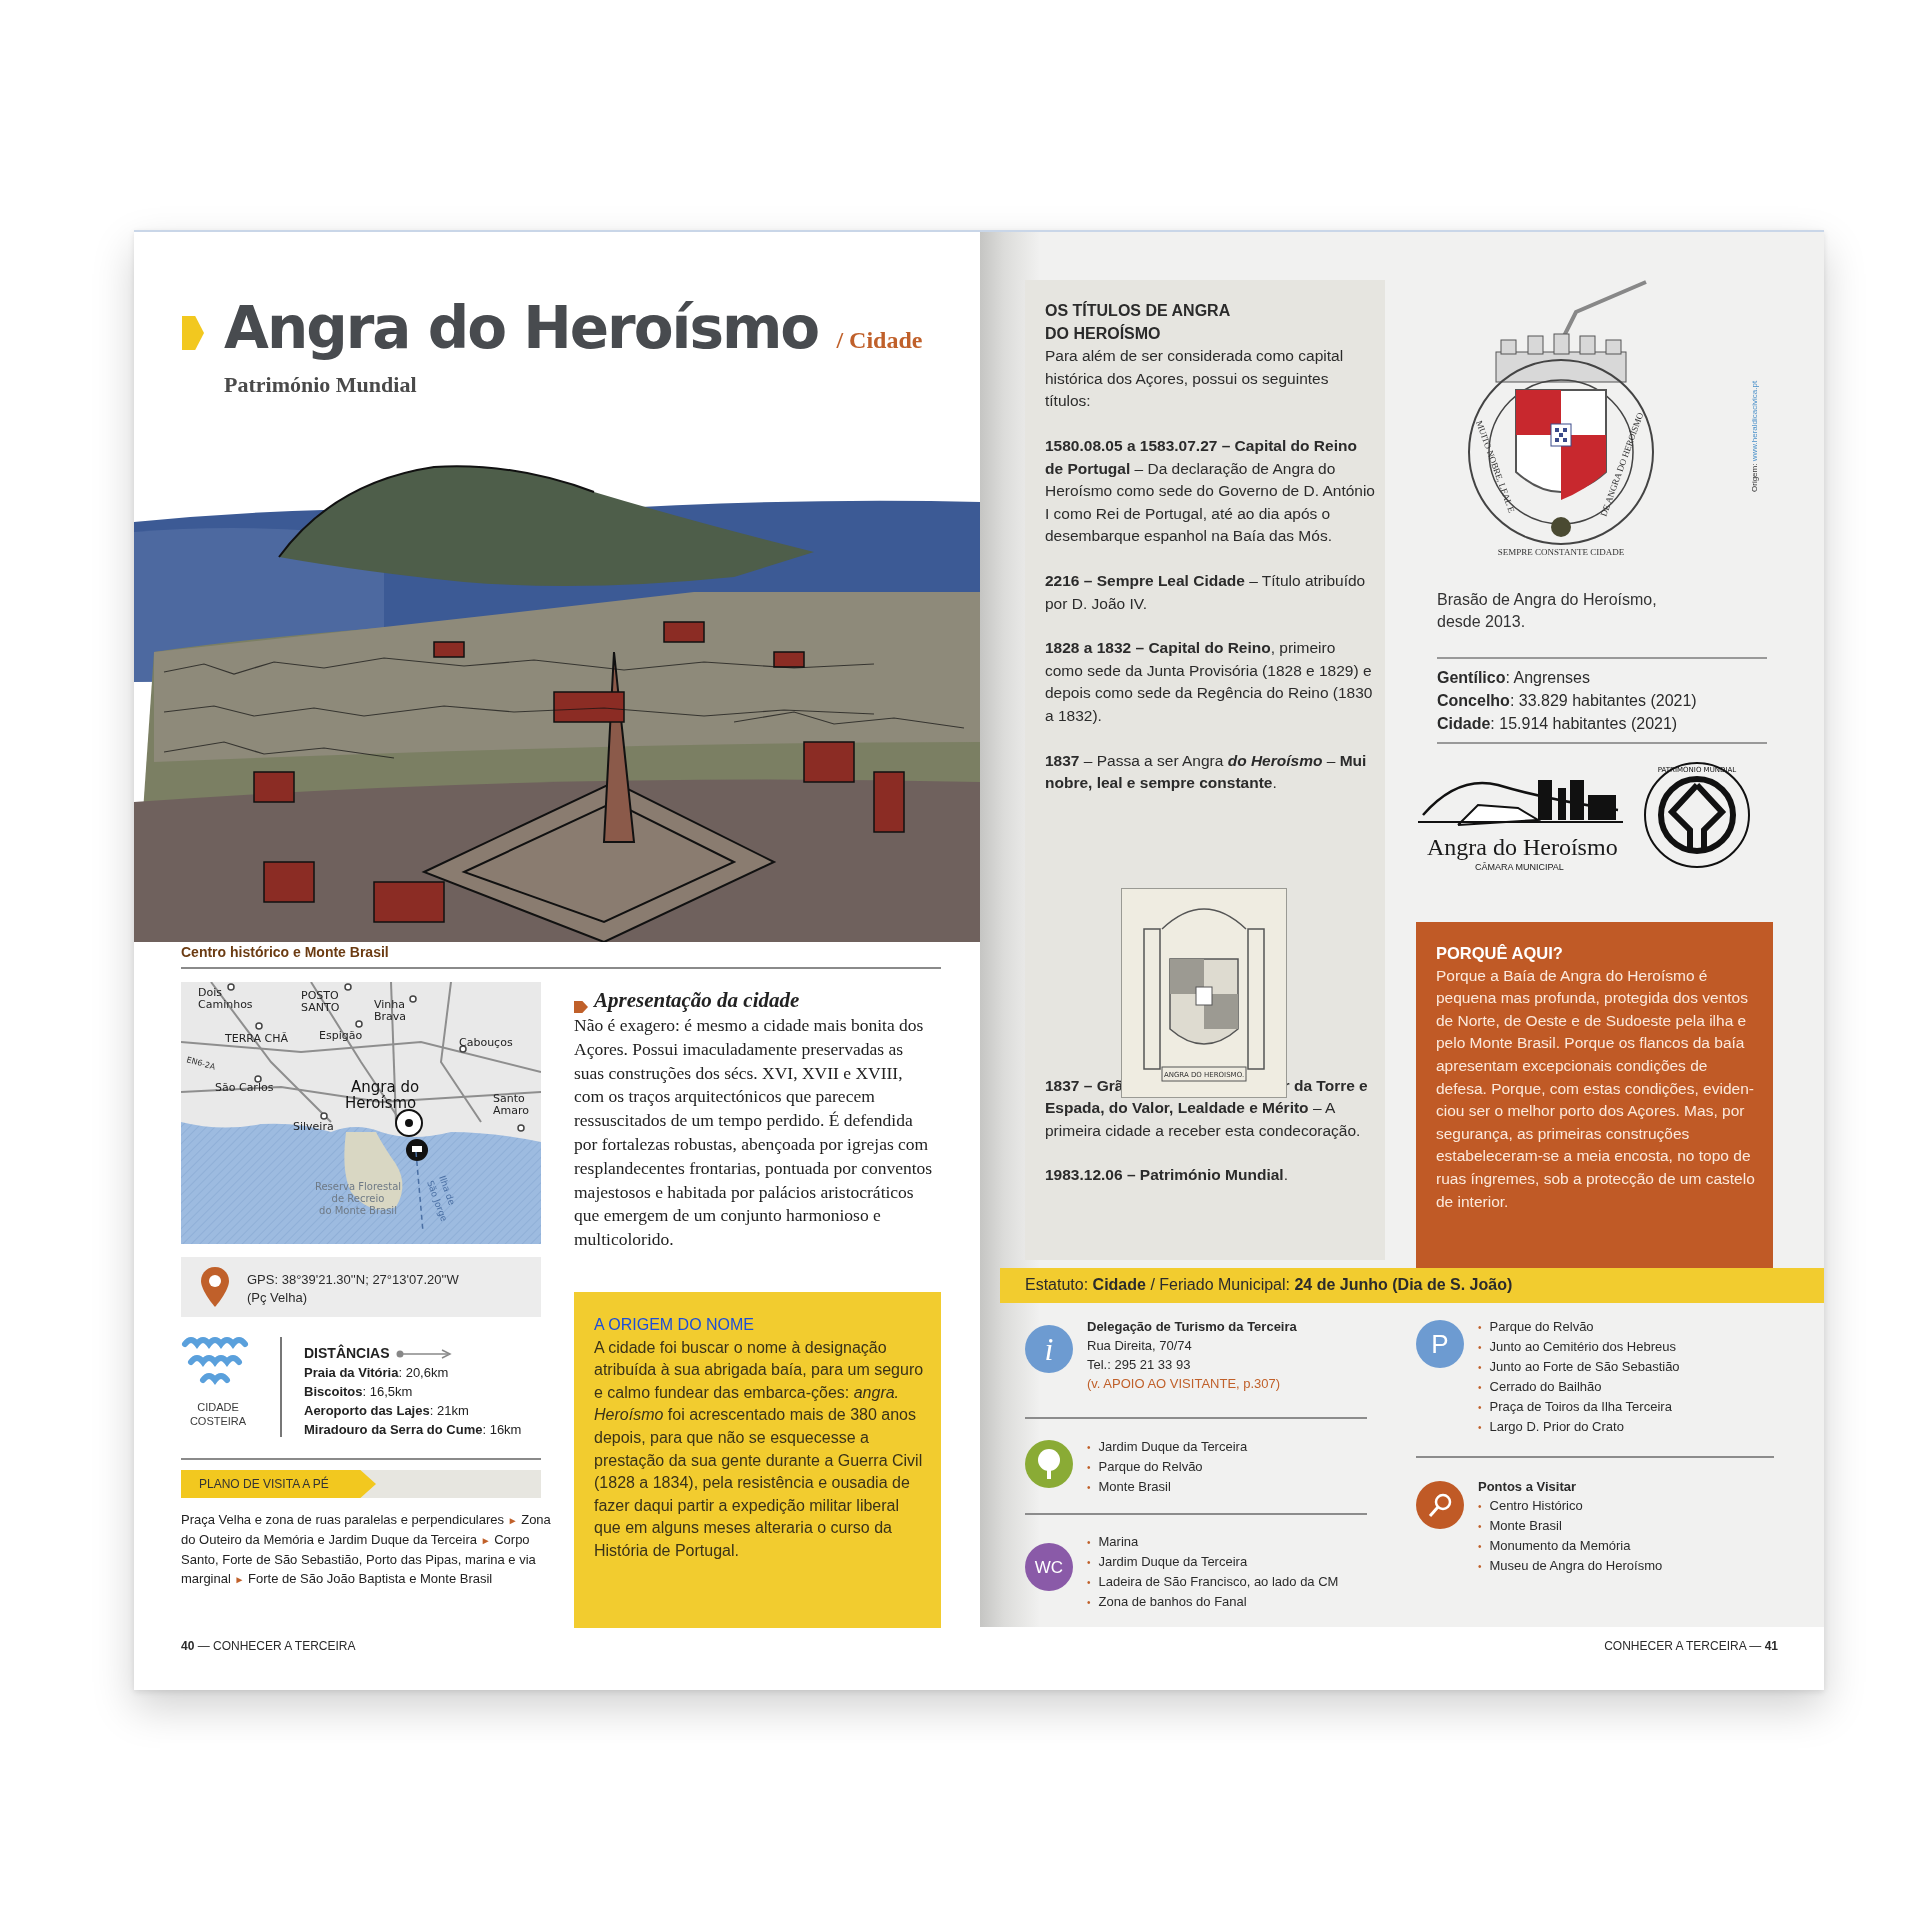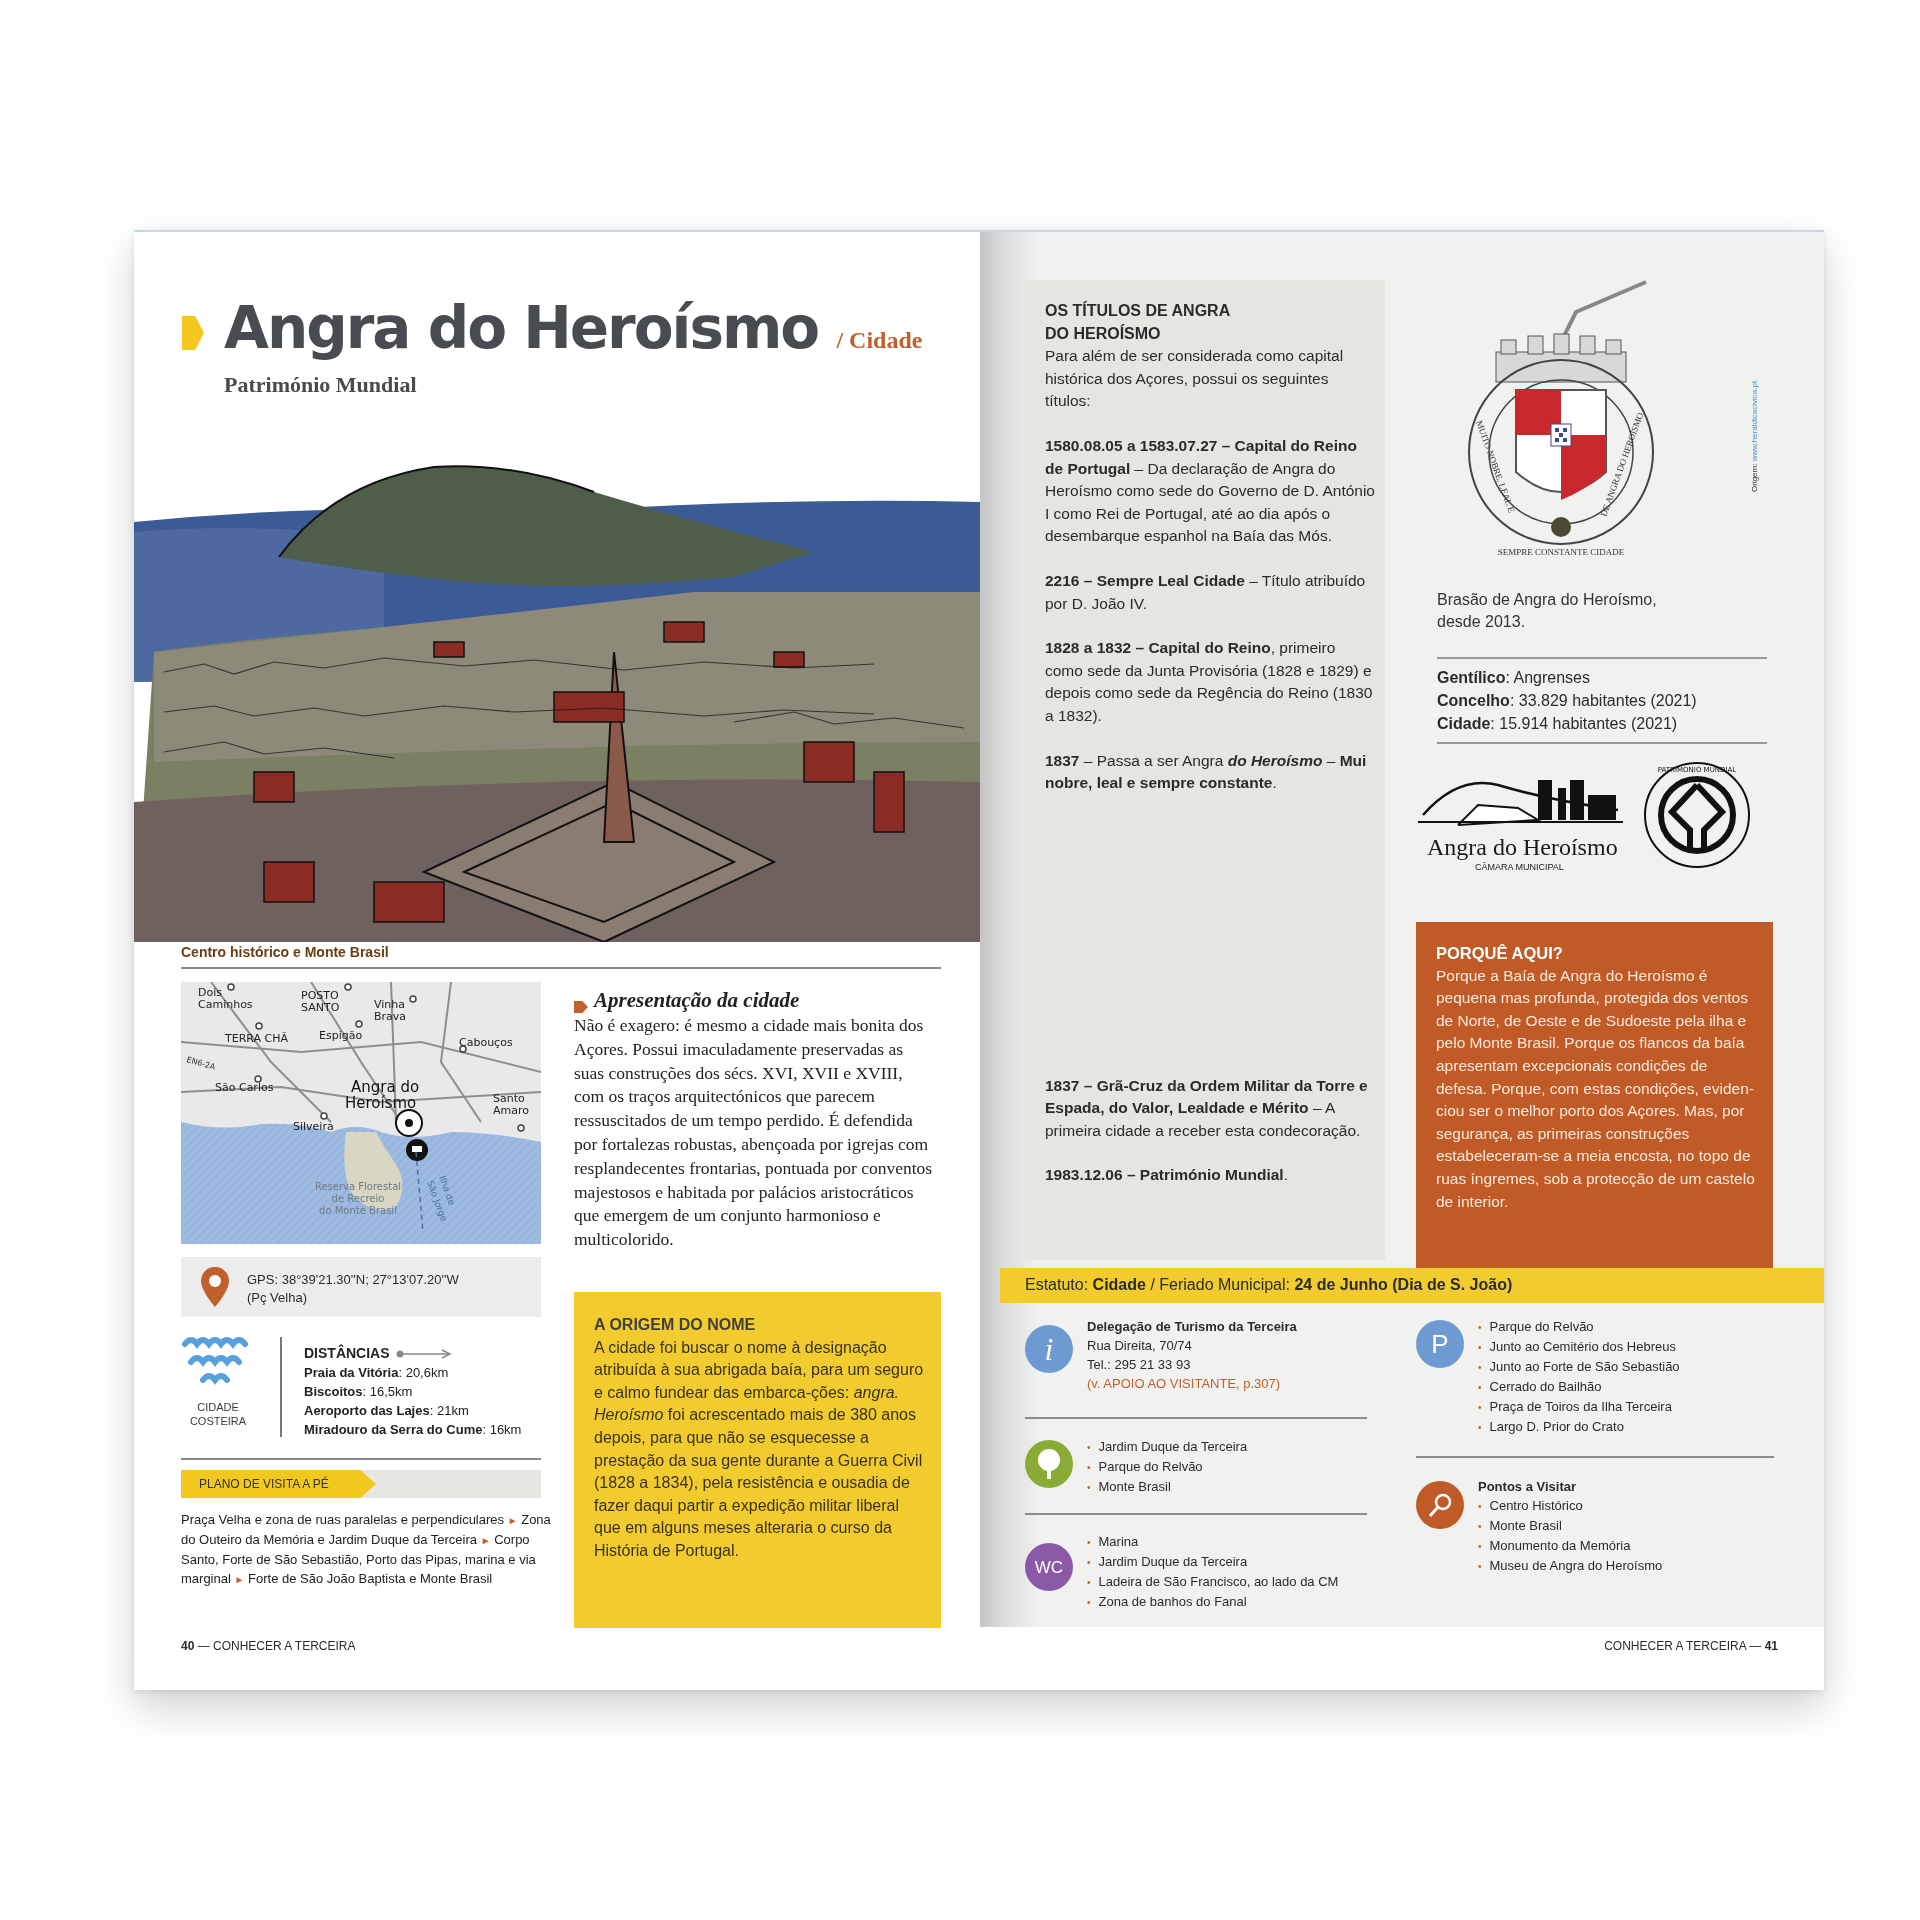--- a/index.html
+++ b/index.html
@@ -83,21 +83,21 @@
   .intro-head .mk { width: 14px; height: 12px; background: #c0602a; clip-path: polygon(0 0, 60% 0, 100% 50%, 60% 100%, 0 100%); }
   .intro-text {
     position: absolute; left: 440px; top: 782px; width: 360px;
     font-family: "Liberation Serif", serif; font-size: 17.5px; line-height: 23.8px; color: #222;
   }
 
   .origin-box {
     position: absolute; left: 440px; top: 1060px; width: 367px; height: 336px; background: #f2cc2f;
   }
   .origin-box .inner { position: absolute; left: 20px; top: 22px; width: 330px; font-size: 16px; line-height: 22.6px; color: #3a3218; }
-  .origin-title { font-weight: bold; font-size: 16px; color: #404040; }
+  .origin-title { font-weight: normal; font-size: 16px; color: #1d4ed8; }
 
   .folio-left { position: absolute; left: 47px; top: 1407px; font-size: 12px; color: #2b2b2b; }
   .folio-left b, .folio-right b { font-weight: bold; }
 
   
   .titles-box {
     position: absolute; left: 45px; top: 48px; width: 360px; height: 980px; background: #e6e5e0;
   }
   .titles-box .inner { position: absolute; left: 20px; top: 20px; width: 330px; font-size: 15.5px; line-height: 22.6px; color: #2b2b2b; }
   .tb-title { font-weight: bold; font-size: 16px; }
@@ -355,20 +355,35 @@
           <div>DO HEROÍSMO</div>
         </div>
         <div>Para além de ser considerada como capital histórica dos Açores, possui os seguintes títulos:</div>
         <div class="tb-para"><b>1580.08.05 a 1583.07.27 – Capital do Reino de Portugal</b><span> – Da declaração de Angra do Heroísmo como sede do Governo de D. António I como Rei de Portugal, até ao dia após o desembarque espanhol na Baía das Mós.</span></div>
         <div class="tb-para"><b>2216 – Sempre Leal Cidade</b><span> – Título atribuído por D. João IV.</span></div>
         <div class="tb-para"><b>1828 a 1832 – Capital do Reino</b><span>, primeiro como sede da Junta Provisória (1828 e 1829) e depois como sede da Regência do Reino (1830 a 1832).</span></div>
         <div class="tb-para"><b>1837</b><span> – Passa a ser Angra </span><b><i>do Heroísmo</i></b><span> – </span><b>Mui nobre, leal e sempre constante</b><span>.</span></div>
         <div style="height:258px;"></div>
         <div class="tb-para"><b>1837 – Grã-Cruz da Ordem Militar da Torre e Espada, do Valor, Lealdade e Mérito</b><span> – A primeira cidade a receber esta condecoração.</span></div>
         <div class="tb-para"><b>1983.12.06 – Património Mundial</b><span>.</span></div>
+      </div>
+      <div class="engraving">
+        <svg width="164" height="208" viewBox="0 0 164 208">
+          <g fill="none" stroke="#555" stroke-width="1.5">
+            <rect x="22" y="40" width="16" height="140"></rect>
+            <rect x="126" y="40" width="16" height="140"></rect>
+            <path d="M40 40 Q 82 0 124 40"></path>
+            <path d="M48 70 L116 70 L116 140 Q 82 170 48 140 Z" fill="#dedbd0"></path>
+          </g>
+          <rect x="48" y="70" width="34" height="35" fill="#9c9a92"></rect>
+          <rect x="82" y="105" width="34" height="35" fill="#9c9a92"></rect>
+          <rect x="74" y="98" width="16" height="18" fill="#fff" stroke="#555"></rect>
+          <rect x="40" y="178" width="84" height="14" fill="#efece1" stroke="#555"></rect>
+          <text x="82" y="188" font-family="DejaVu Sans, sans-serif" font-size="7" text-anchor="middle" fill="#333">ANGRA DO HEROISMO.</text>
+        </svg>
       </div>
     </div>
 
     <div class="white-panel">
       <svg class="crest" width="210" height="290" viewBox="0 0 210 290">
         <path d="M95 90 L120 40 L190 10" stroke="#888" stroke-width="4" fill="none"></path>
         <rect x="40" y="80" width="130" height="30" fill="#d8d8d8" stroke="#555"></rect>
         <g fill="#d8d8d8" stroke="#555">
             <rect x="45" y="68" width="15" height="14"></rect>
             <rect x="72" y="64" width="15" height="18"></rect>

